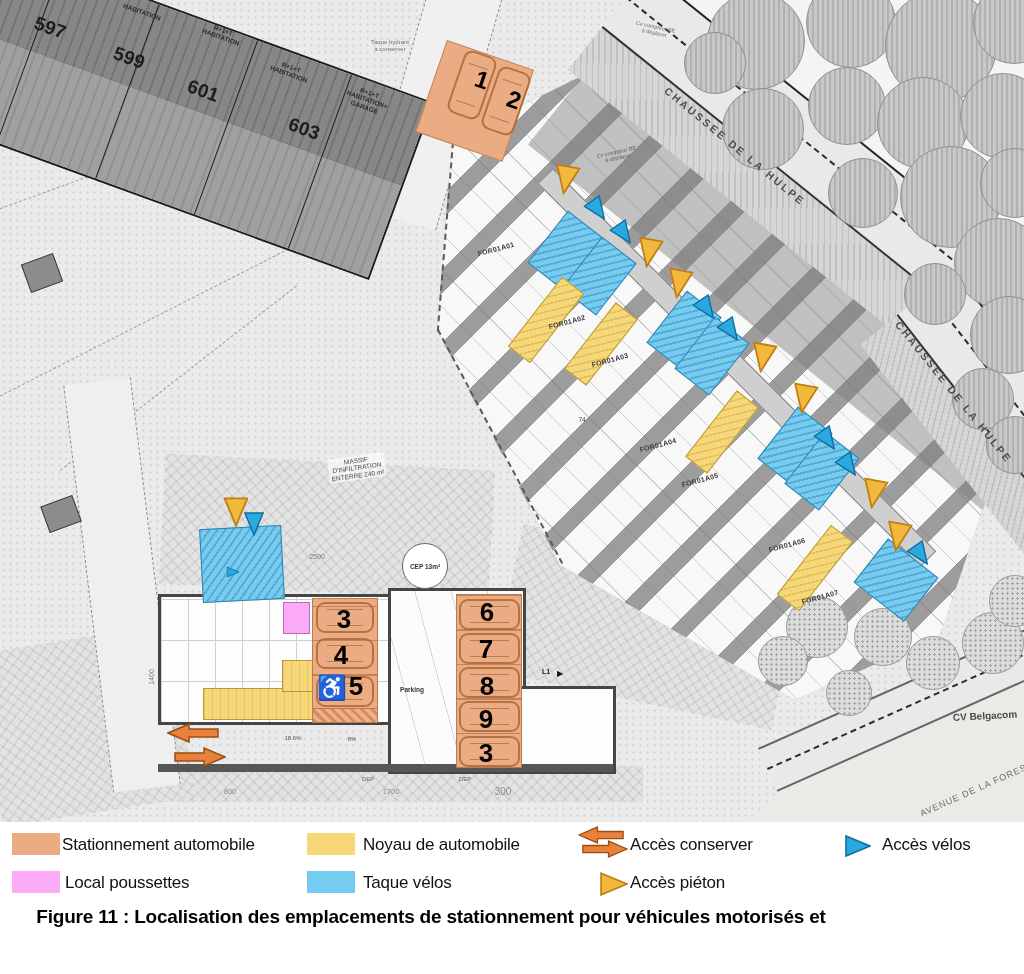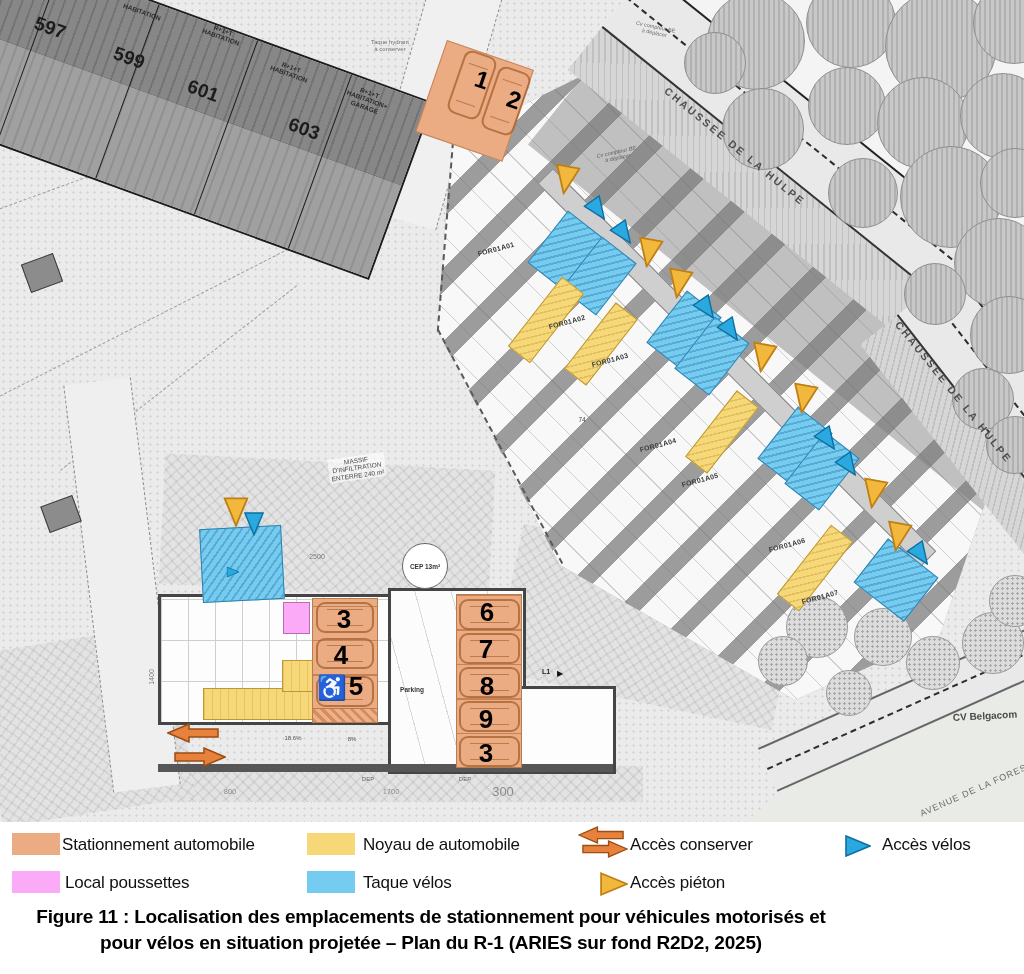--- a/index.html
+++ b/index.html
@@ -303,21 +303,21 @@
 ENTERRE 240 m²</span>
     <span class="lbl" style="left:412px;top:690px;font-size:6.5px;font-weight:bold;color:#333;">Parking</span>
     <span class="lbl" style="left:293px;top:738px;font-size:6px;color:#555;">18.6%</span>
     <span class="lbl" style="left:352px;top:739px;font-size:6px;color:#555;">8%</span>
     <span class="lbl" style="left:546px;top:672px;font-size:7px;font-weight:bold;color:#222;">L1</span>
     <span class="lbl" style="left:560px;top:674px;font-size:8px;color:#111;">▶</span>
     <span class="lbl" style="left:317px;top:557px;font-size:7px;color:#777;">2500</span>
     <span class="lbl" style="left:152px;top:677px;font-size:7px;color:#777;transform:translate(-50%,-50%) rotate(-90deg);">1400</span>
     <span class="lbl" style="left:230px;top:792px;font-size:7.5px;color:#8a8a8a;">800</span>
     <span class="lbl" style="left:391px;top:792px;font-size:7.5px;color:#8a8a8a;">1700</span>
-    <span class="lbl" style="left:503px;top:792px;font-size:13px;color:#8a8a8a;">300</span>
+    <span class="lbl" style="left:503px;top:792px;font-size:10px;color:#8a8a8a;">300</span>
     <span class="lbl" style="left:368px;top:779px;font-size:6px;color:#666;">DEP</span>
     <span class="lbl" style="left:465px;top:779px;font-size:6px;color:#666;">DEP</span>
     <span class="lbl" style="left:582px;top:420px;font-size:6.5px;color:#444;">74</span>
     <span class="lbl" style="left:332px;top:688px;font-size:24px;color:#000;">♿</span>
   </div>
 
   <div>
     <div class="legend-sw" style="left:12px;top:833px;background:#ebab83;"></div>
     <span class="legend-lbl" style="left:62px;top:835px;">Stationnement automobile</span>
 
@@ -349,14 +349,13 @@
 
     <span style="position:absolute;left:600px;top:872px;">
       <svg width="28" height="24" viewBox="0 0 26 22">
           <polygon points="1,1 25,11 1,21" fill="#f2b83d" stroke="#c07f12" stroke-width="1.6"></polygon>
         </svg>
     </span>
     <span class="legend-lbl" style="left:630px;top:873px;">Accès piéton</span>
   </div>
 
   <div class="caption" style="top:906px;">Figure 11 : Localisation des emplacements de stationnement pour véhicules motorisés et</div>
-  <div class="caption" style="top:932px;">pour vélos en situation projetée – Plan du R-1 (ARIES sur fond R2D2, 2025)</div>
 </div>
 
 </body></html>

